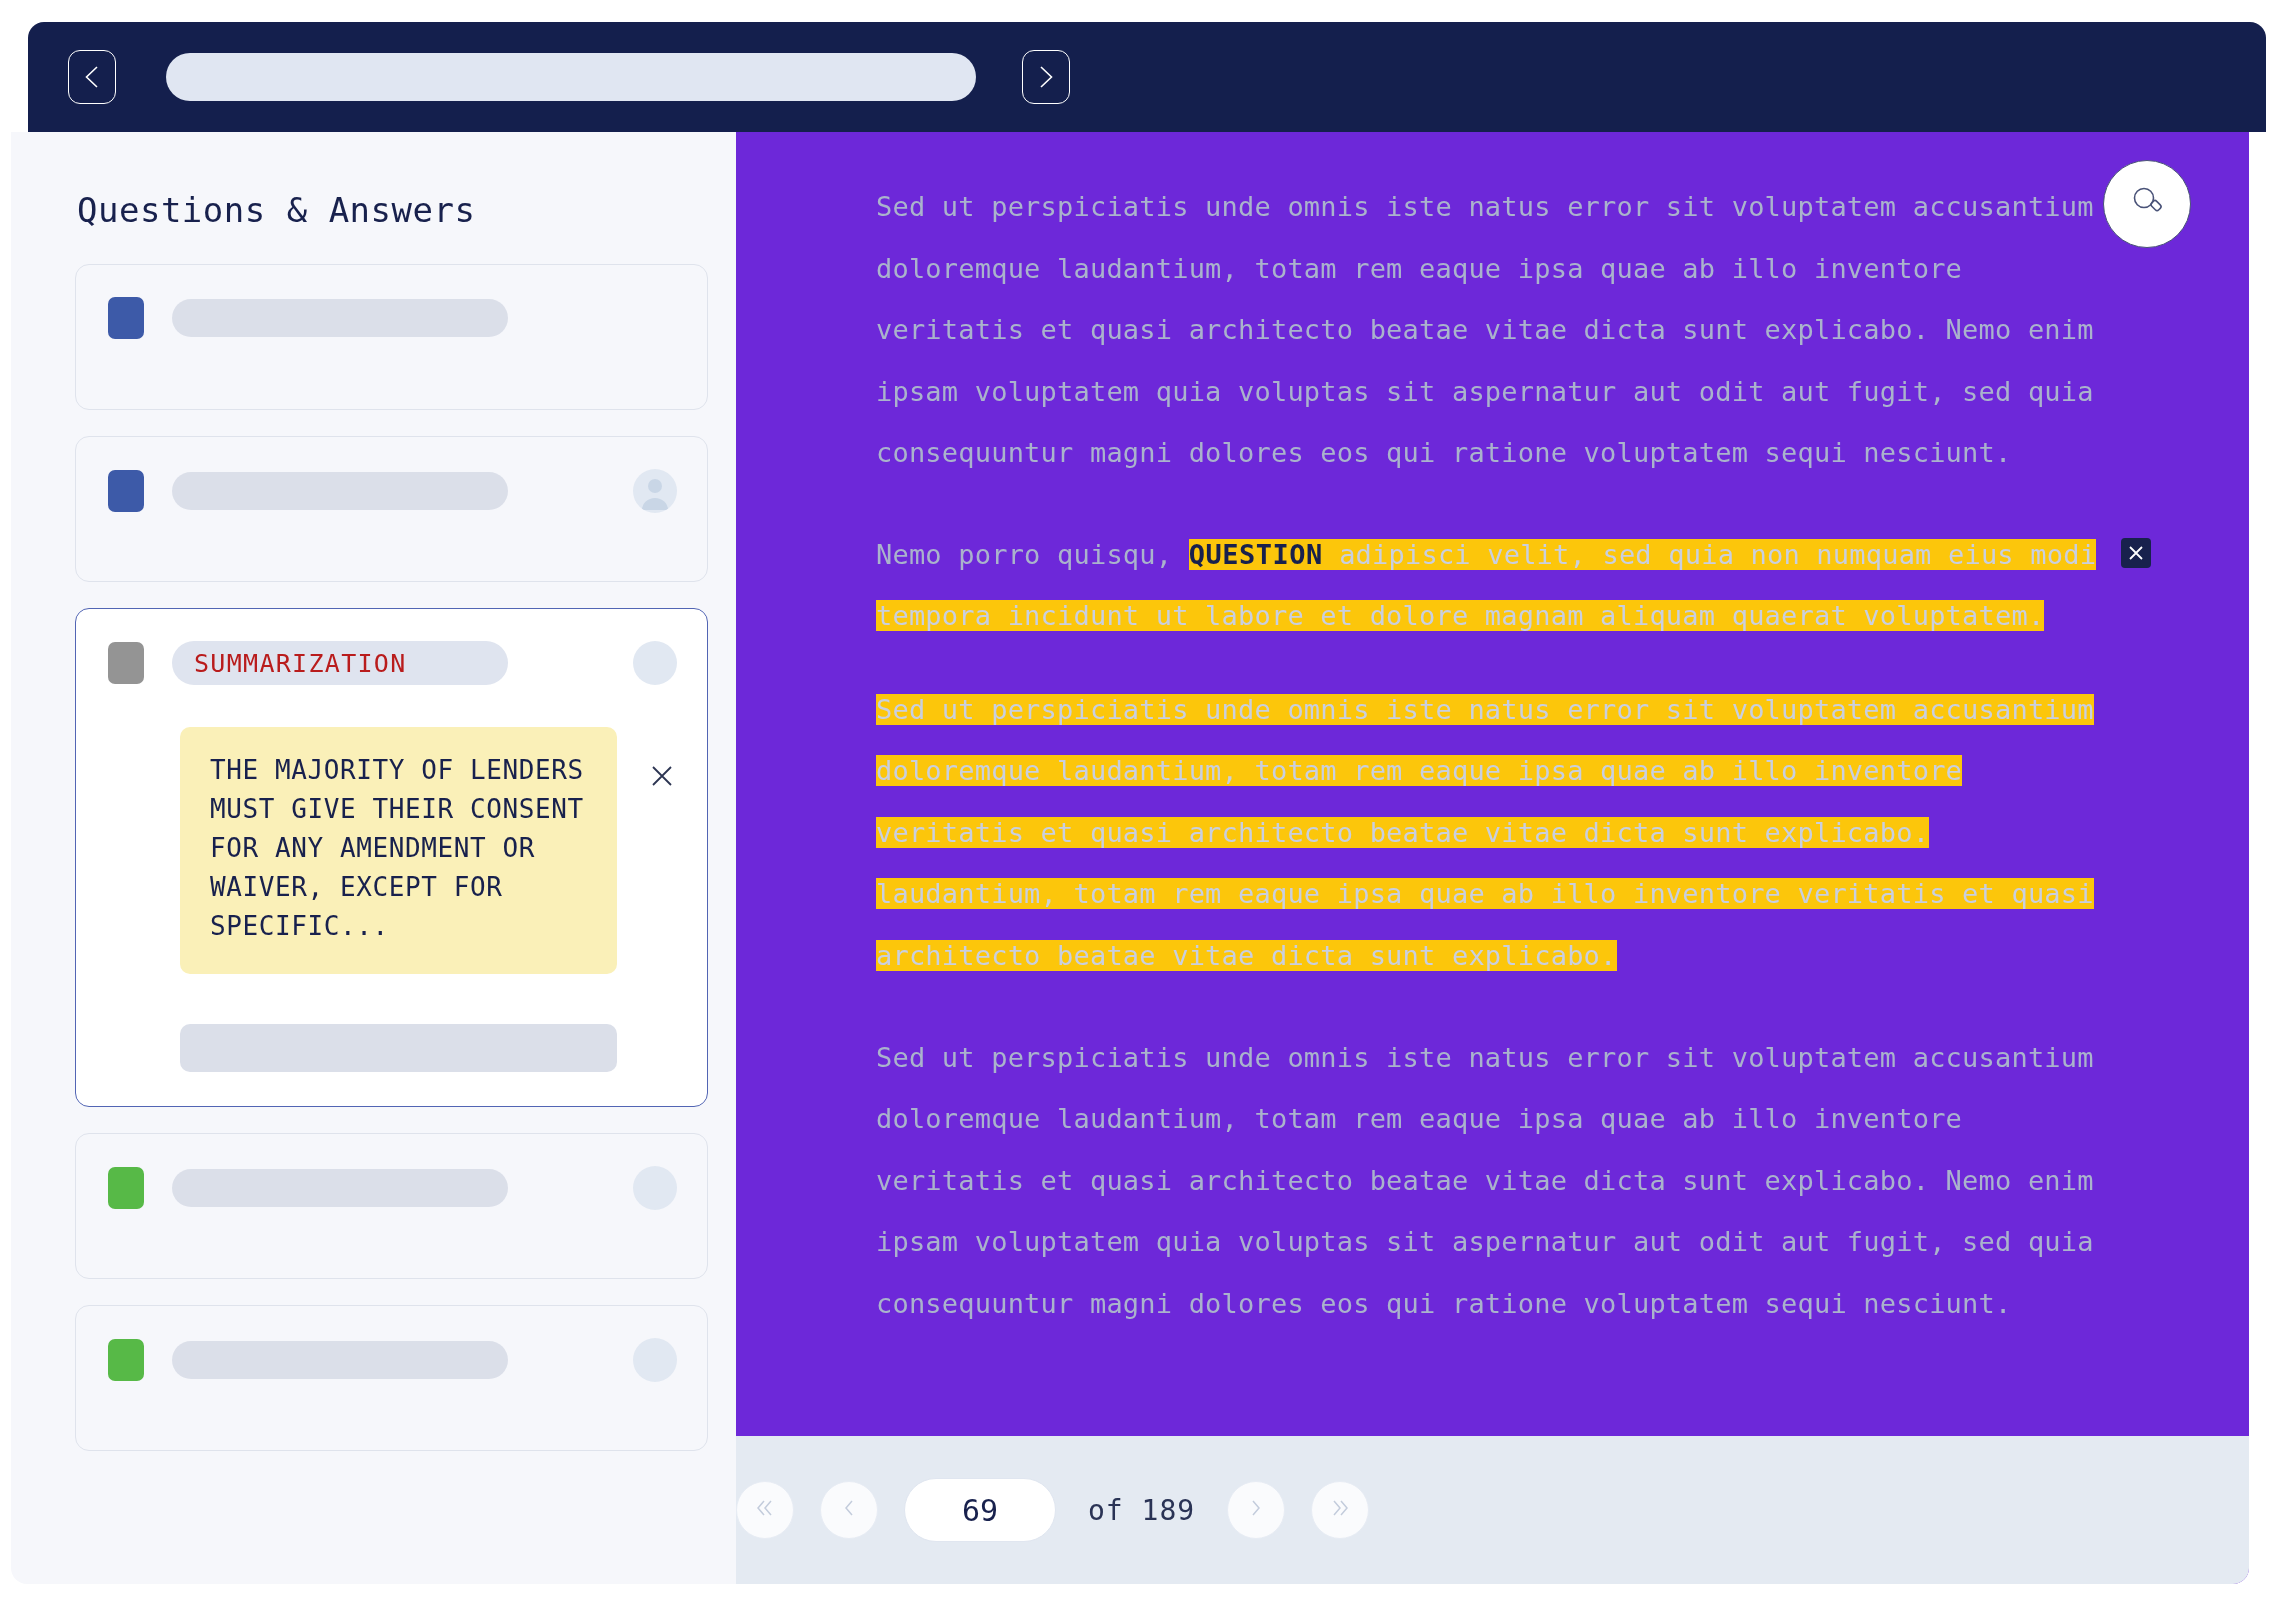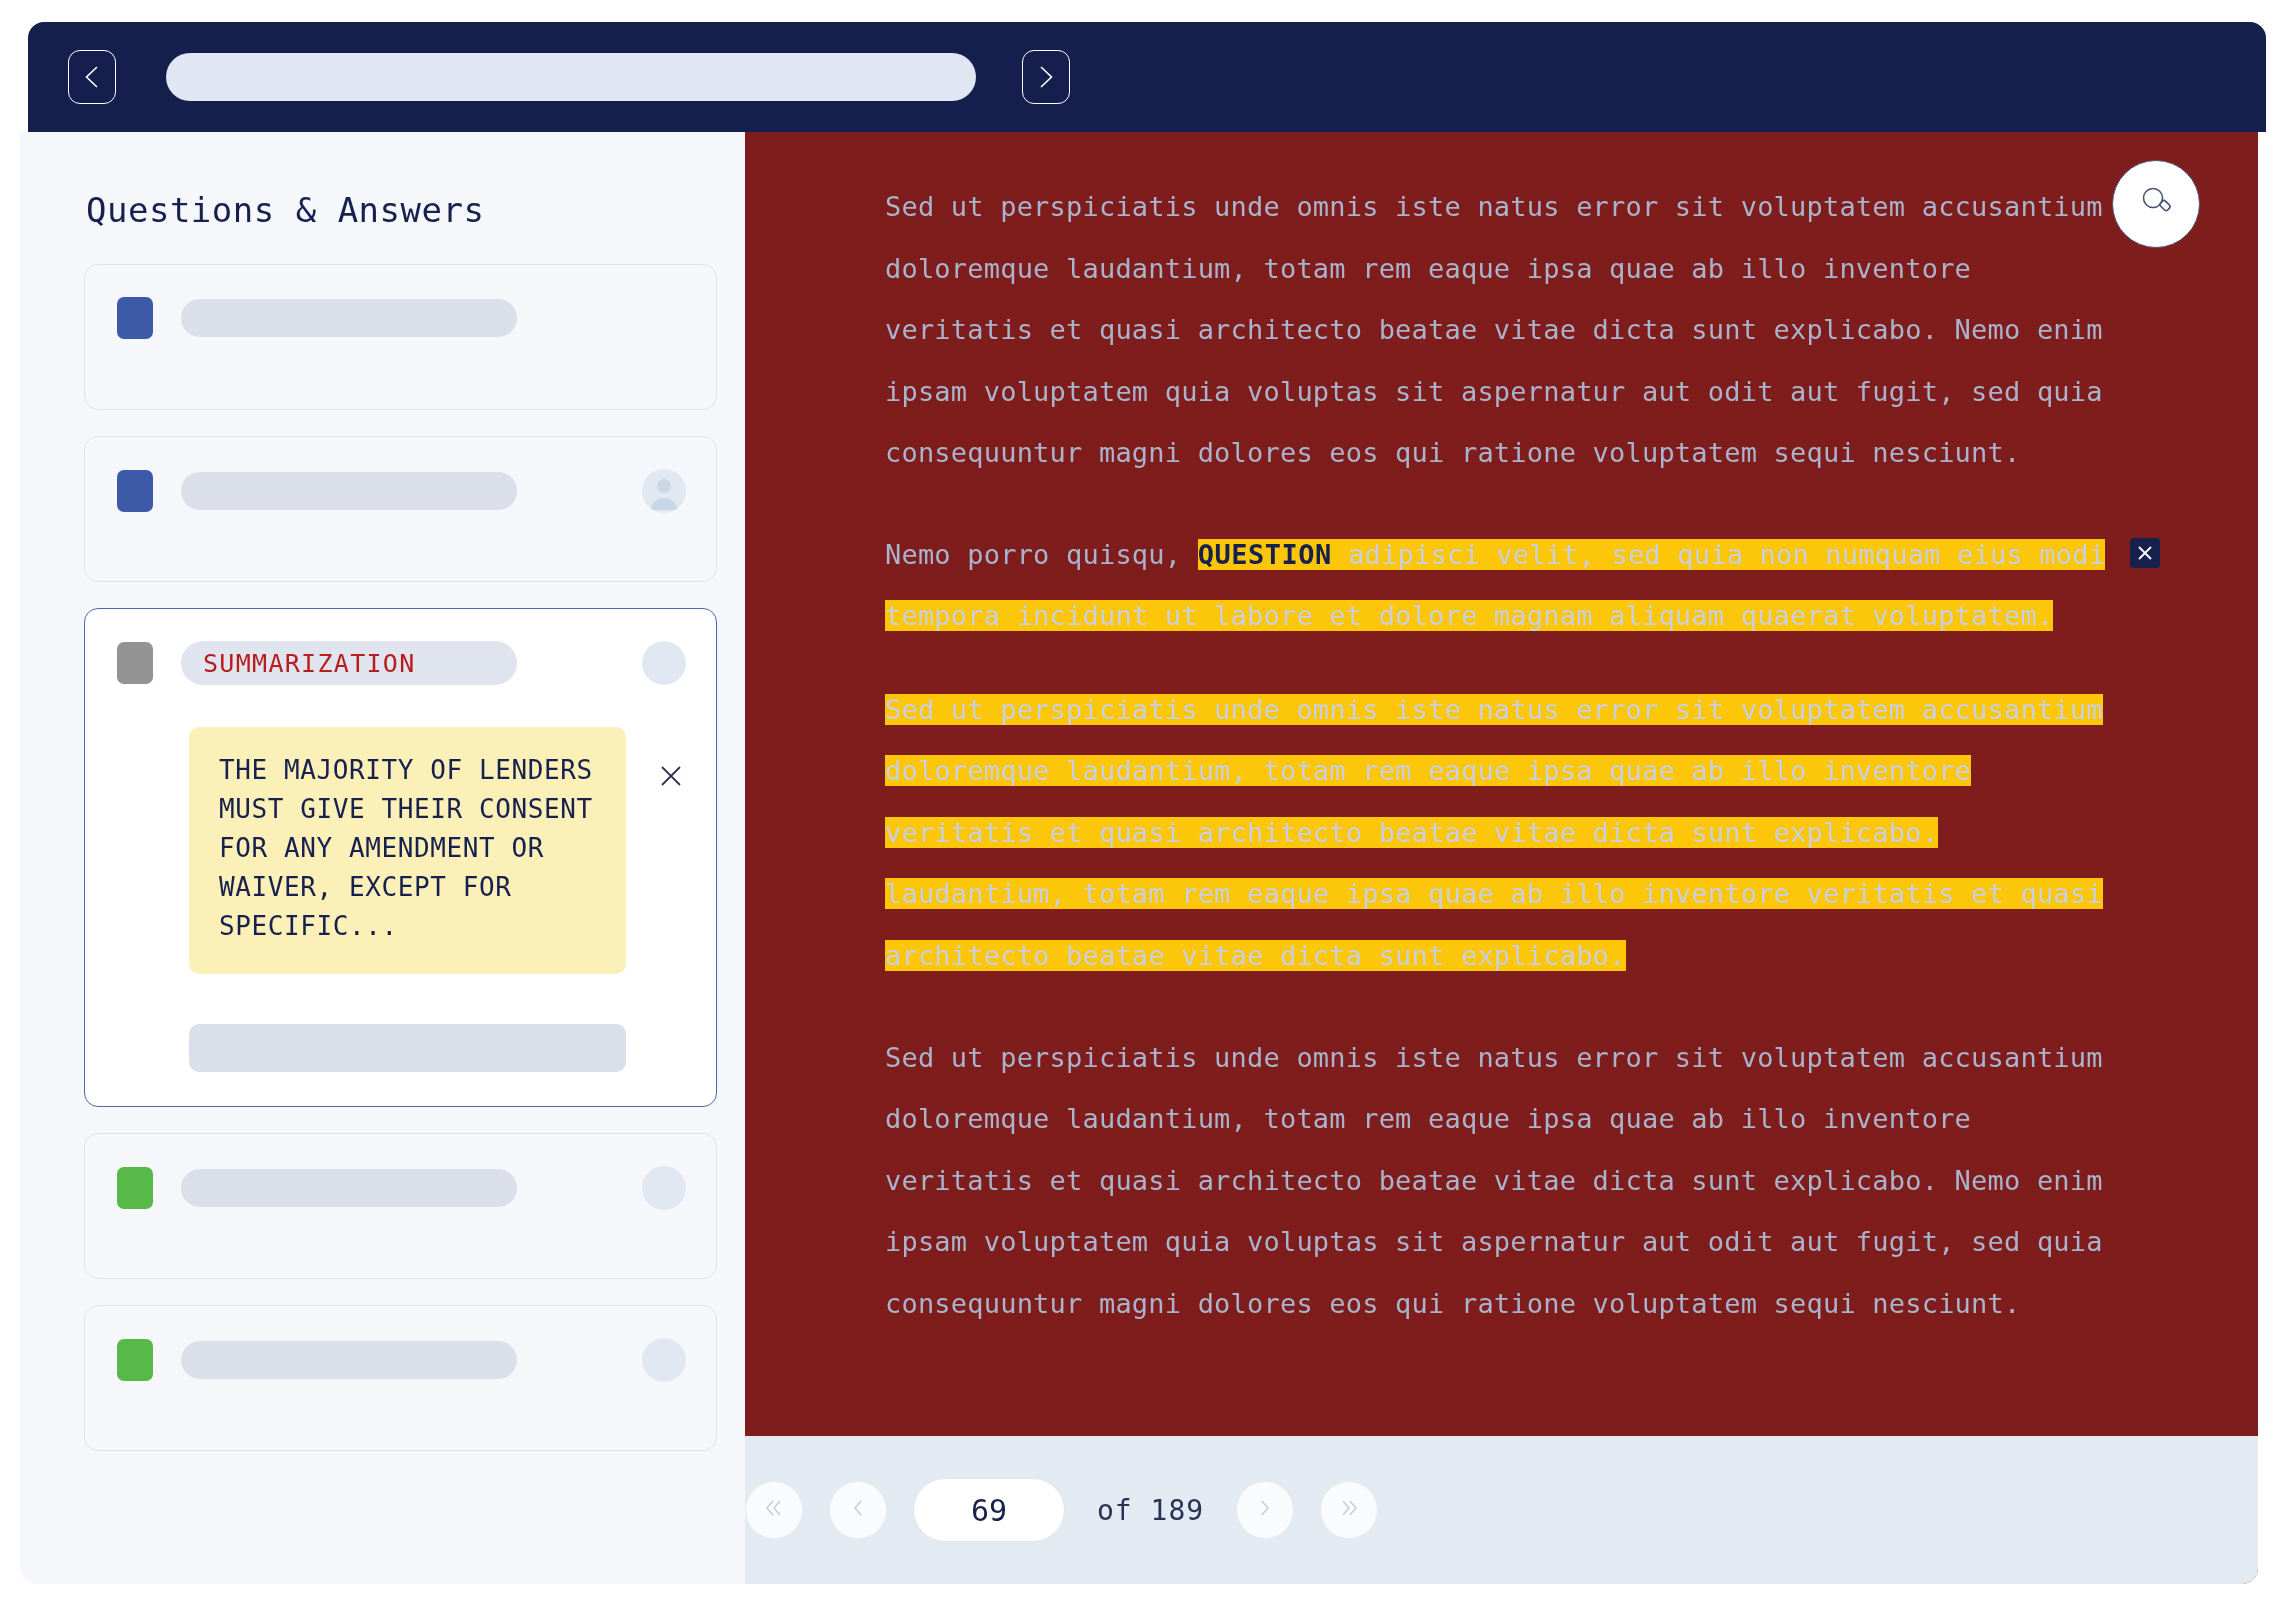--- a/index.html
+++ b/index.html
@@ -56,21 +56,21 @@
     font-family: "DejaVu Sans Mono", monospace;
     font-size: 19px;
     color: #3a4361;
   }
   .addressbar::placeholder { color: #aab4c8; }
   .nav-fwd { margin-left: 46px; }
 
   
   .body-wrap {
     position: absolute;
-    left: 20px;
+    left: 11px;
     top: 132px;
     width: 2238px;
     height: 1452px;
     display: flex;
     background: #ffffff;
     border-radius: 0 0 16px 16px;
     overflow: hidden;
   }
 
   
@@ -188,21 +188,21 @@
     height: 48px;
     width: 437px;
     background: #dbdfe9;
     border-radius: 10px;
     margin: 38px 0 0 72px;
   }
 
   
   .content {
     flex: 1 1 auto;
-    background: #7f1d1d;
+    background: #6d28d9;
     position: relative;
     padding: 0;
     display: flex;
     flex-direction: column;
   }
   .content-scroll {
     flex: 1 1 auto;
     padding: 44px 120px 0 140px;
     position: relative;
   }

